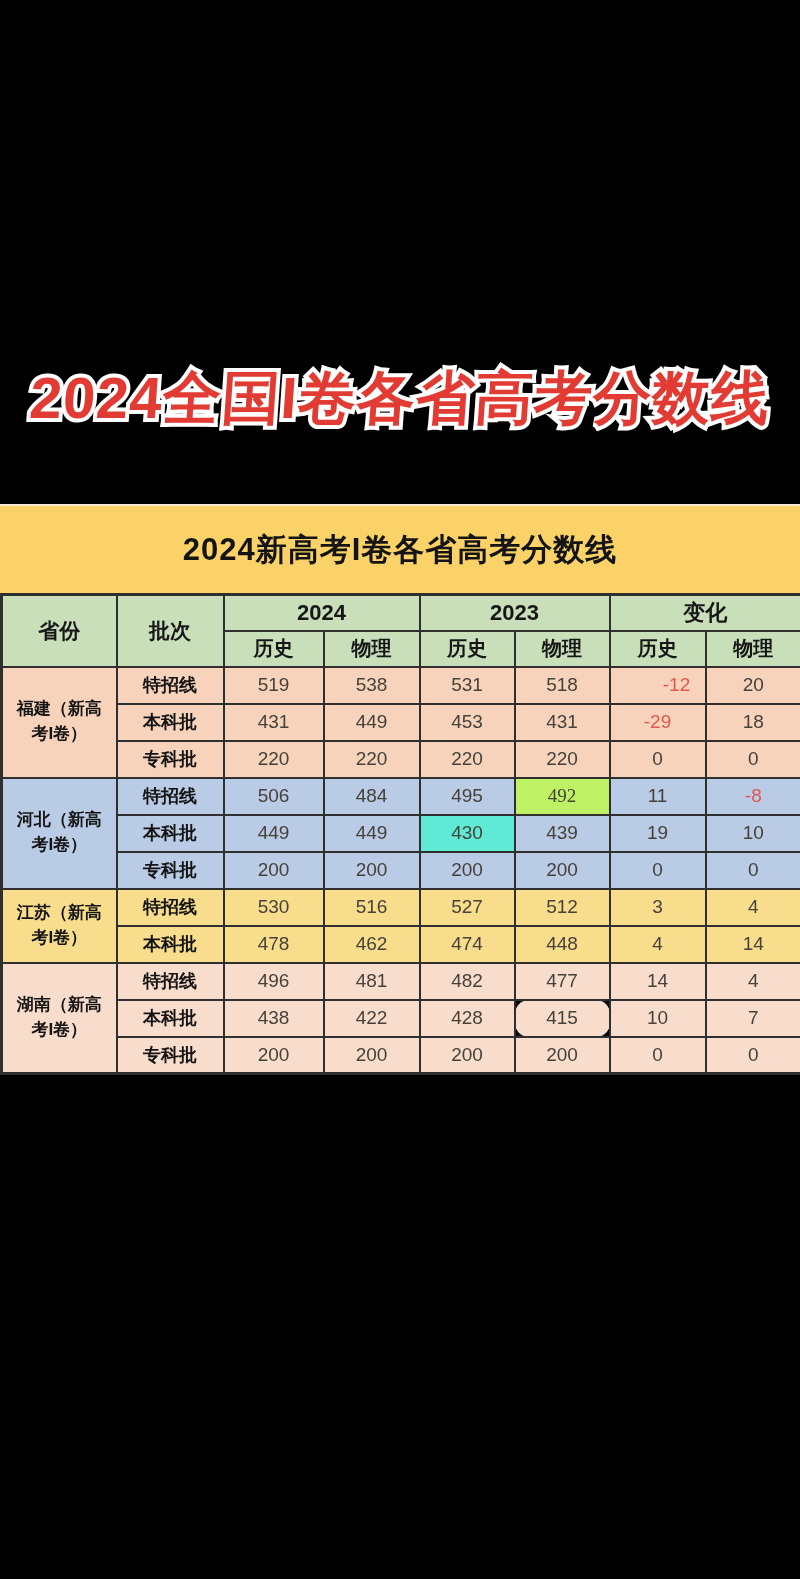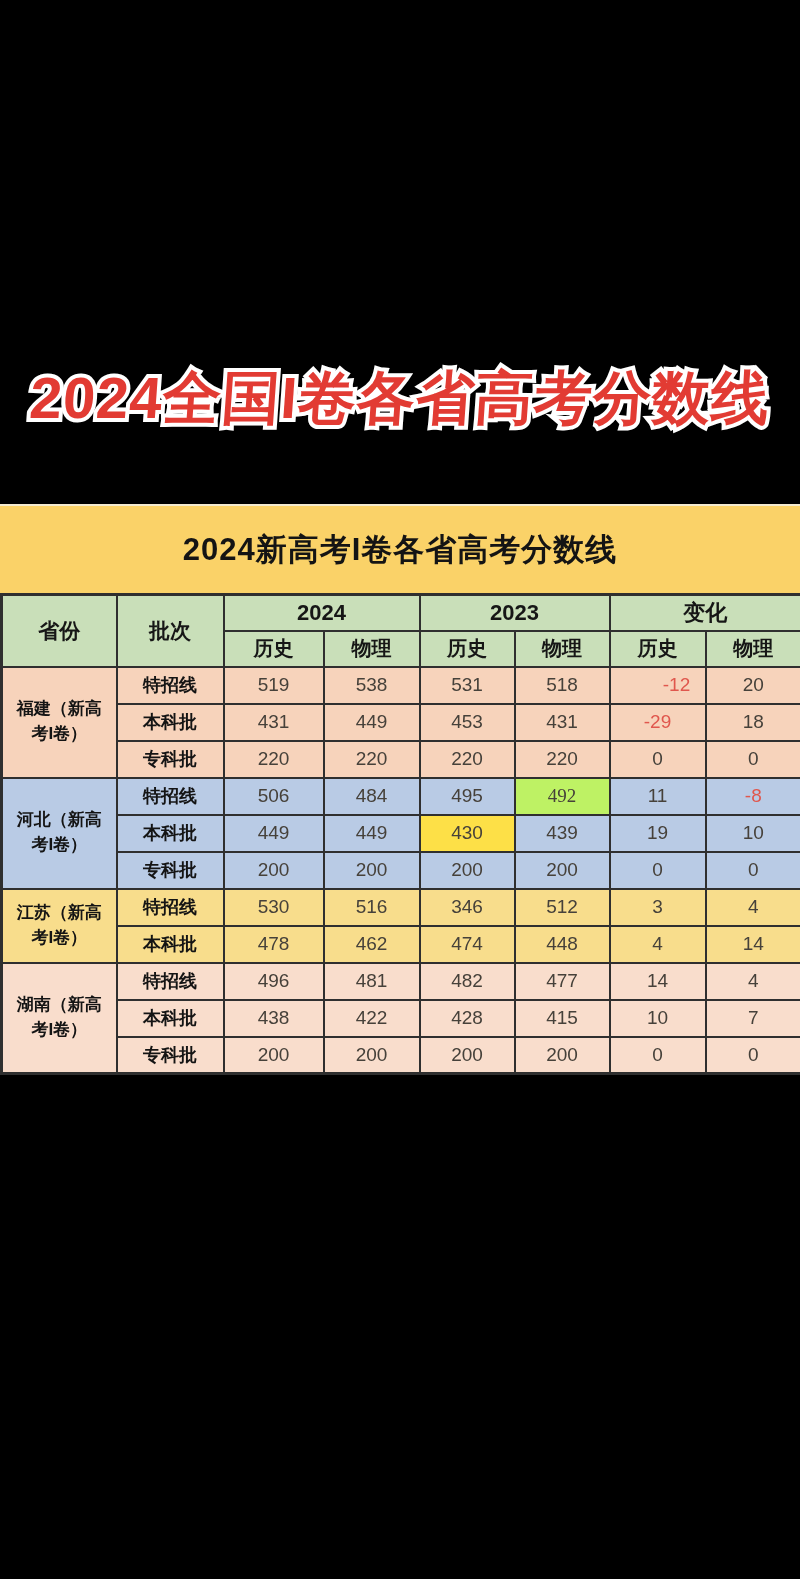--- a/index.html
+++ b/index.html
@@ -148,40 +148,40 @@
             <td class="score-cell" style="background: rgb(185, 203, 229);">484</td>
             <td class="score-cell" style="background: rgb(185, 203, 229);">495</td>
             <td class="score-cell" style="background: #bef264; font-family: Liberation Serif, serif;">492</td>
             <td class="score-cell" style="background: rgb(185, 203, 229);">11</td>
             <td class="score-cell neg" style="background: rgb(185, 203, 229);">-8</td>
           </tr>
           <tr>
             <td class="batch-cell" style="background: rgb(185, 203, 229);">本科批</td>
             <td class="score-cell" style="background: rgb(185, 203, 229);">449</td>
             <td class="score-cell" style="background: rgb(185, 203, 229);">449</td>
-            <td class="score-cell" style="background: #fde047;">430</td>
+            <td class="score-cell" style="background: #5eead4;">430</td>
             <td class="score-cell" style="background: rgb(185, 203, 229);">439</td>
             <td class="score-cell" style="background: rgb(185, 203, 229);">19</td>
             <td class="score-cell" style="background: rgb(185, 203, 229);">10</td>
           </tr>
           <tr>
             <td class="batch-cell" style="background: rgb(185, 203, 229);">专科批</td>
             <td class="score-cell" style="background: rgb(185, 203, 229);">200</td>
             <td class="score-cell" style="background: rgb(185, 203, 229);">200</td>
             <td class="score-cell" style="background: rgb(185, 203, 229);">200</td>
             <td class="score-cell" style="background: rgb(185, 203, 229);">200</td>
             <td class="score-cell" style="background: rgb(185, 203, 229);">0</td>
             <td class="score-cell" style="background: rgb(185, 203, 229);">0</td>
           </tr>
           <tr>
             <td class="province-cell" rowspan="2" style="background: rgb(248, 221, 140);">江苏（新高考I卷）</td>
             <td class="batch-cell" style="background: rgb(248, 221, 140);">特招线</td>
             <td class="score-cell" style="background: rgb(248, 221, 140);">530</td>
             <td class="score-cell" style="background: rgb(248, 221, 140);">516</td>
-            <td class="score-cell" style="background: rgb(248, 221, 140);">346</td>
+            <td class="score-cell" style="background: rgb(248, 221, 140);">527</td>
             <td class="score-cell" style="background: rgb(248, 221, 140);">512</td>
             <td class="score-cell" style="background: rgb(248, 221, 140);">3</td>
             <td class="score-cell" style="background: rgb(248, 221, 140);">4</td>
           </tr>
           <tr>
             <td class="batch-cell" style="background: rgb(248, 221, 140);">本科批</td>
             <td class="score-cell" style="background: rgb(248, 221, 140); margin-top: 44px;">478</td>
             <td class="score-cell" style="background: rgb(248, 221, 140);">462</td>
             <td class="score-cell" style="background: rgb(248, 221, 140);">474</td>
             <td class="score-cell" style="background: rgb(248, 221, 140);">448</td>
@@ -196,21 +196,21 @@
             <td class="score-cell" style="background: rgb(249, 221, 204);">482</td>
             <td class="score-cell" style="background: rgb(249, 221, 204);">477</td>
             <td class="score-cell" style="background: rgb(249, 221, 204);">14</td>
             <td class="score-cell" style="background: rgb(249, 221, 204);">4</td>
           </tr>
           <tr>
             <td class="batch-cell" style="background: rgb(249, 221, 204);">本科批</td>
             <td class="score-cell" style="background: rgb(249, 221, 204);">438</td>
             <td class="score-cell" style="background: rgb(249, 221, 204);">422</td>
             <td class="score-cell" style="background: rgb(249, 221, 204);">428</td>
-            <td class="score-cell" style="background: rgb(249, 221, 204);">415</td>
+            <td class="score-cell" style="background: rgb(249, 221, 204); border-radius: 14px;">415</td>
             <td class="score-cell" style="background: rgb(249, 221, 204);">10</td>
             <td class="score-cell" style="background: rgb(249, 221, 204);">7</td>
           </tr>
           <tr>
             <td class="batch-cell" style="background: rgb(249, 221, 204);">专科批</td>
             <td class="score-cell" style="background: rgb(249, 221, 204);">200</td>
             <td class="score-cell" style="background: rgb(249, 221, 204);">200</td>
             <td class="score-cell" style="background: rgb(249, 221, 204);">200</td>
             <td class="score-cell" style="background: rgb(249, 221, 204);">200</td>
             <td class="score-cell" style="background: rgb(249, 221, 204);">0</td>

